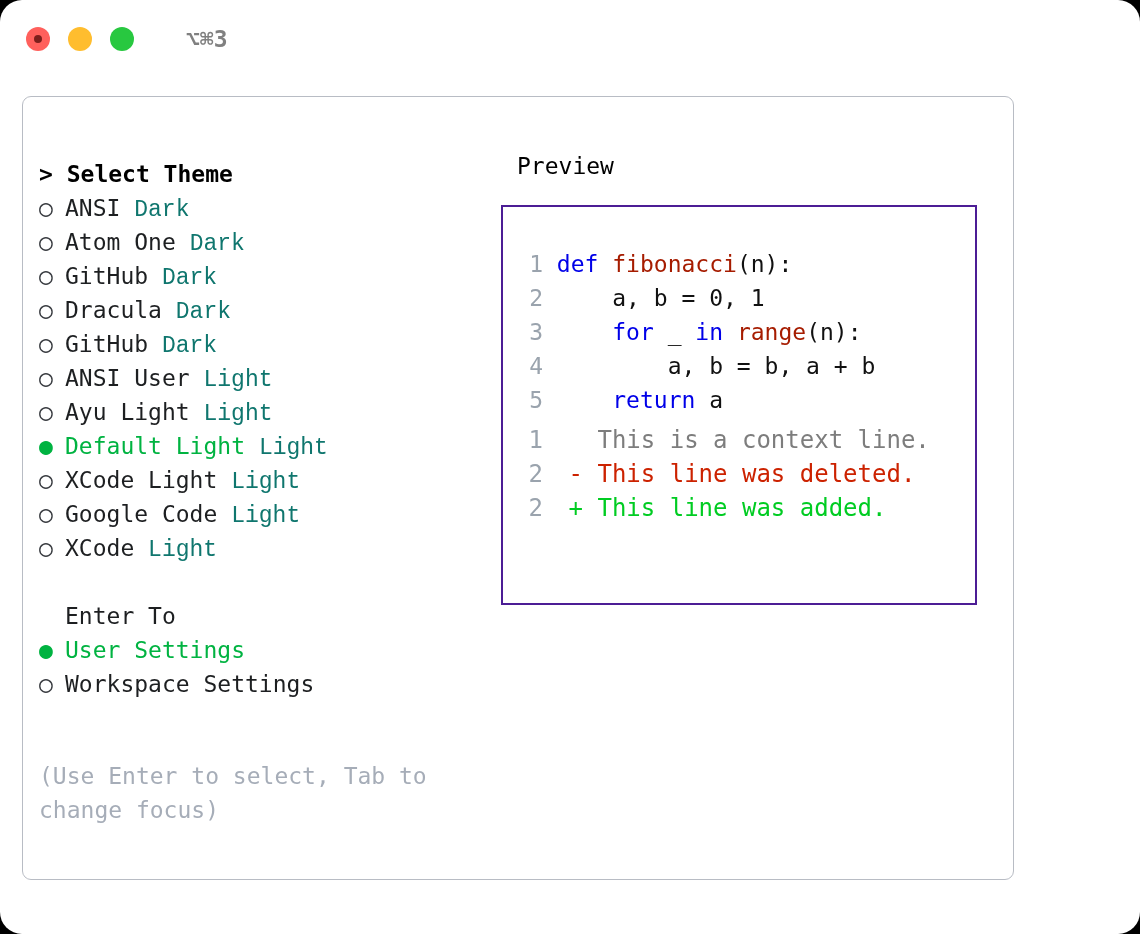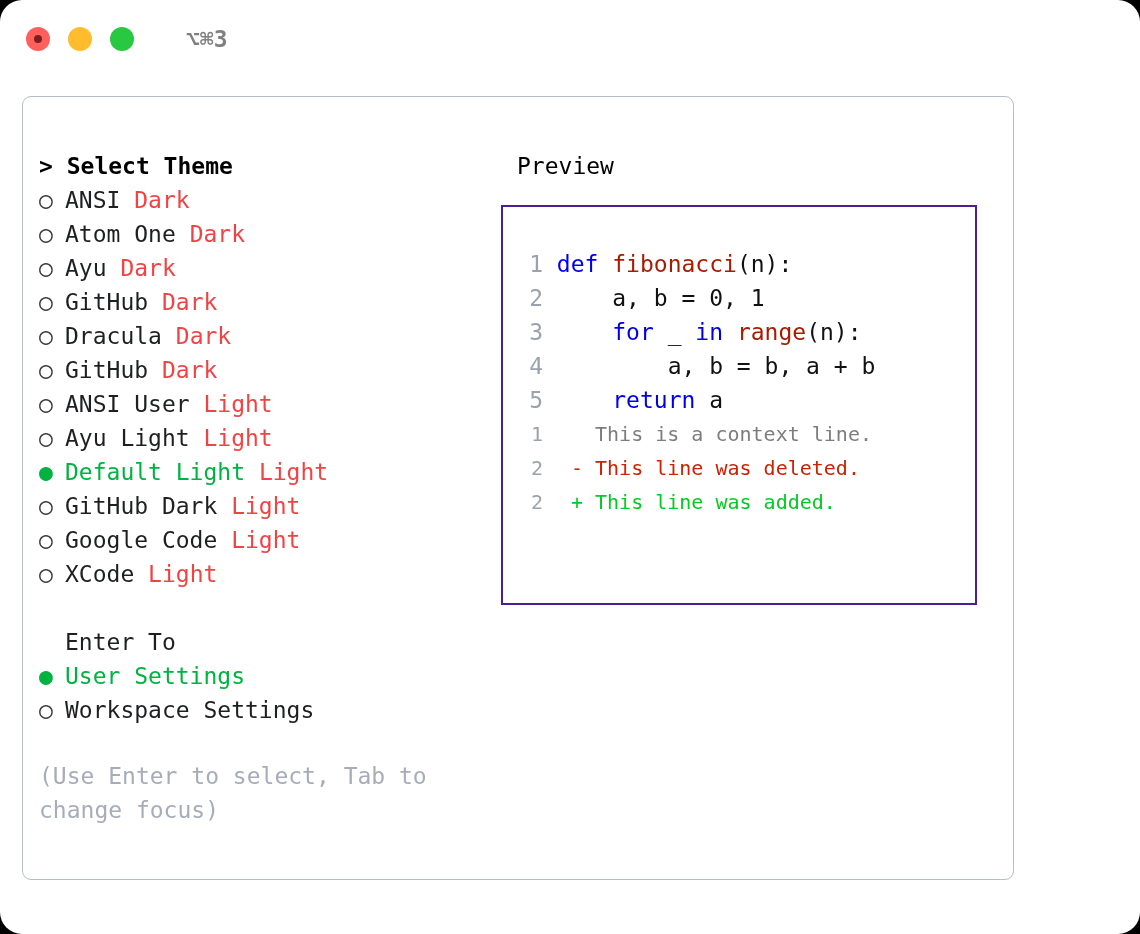--- a/index.html
+++ b/index.html
@@ -94,34 +94,35 @@
     line-height: 34px;
     font-size: 23px;
     white-space: pre;
     display: block;
     color: #1d1f21;
   }
 
   .list-header {
     font-weight: bold;
     color: #000000;
+    margin-top: 8px;
   }
 
   .bullet {
     display: inline-block;
     width: 26px;
     white-space: pre;
   }
   .bullet.empty { color: #3a3d42; }
   .bullet.filled { color: #00b341; }
   .bullet.blank { color: transparent; }
 
   .theme-name { color: #1d1f21; }
   .row.selected .theme-name { color: #00b341; margin-top: 40px; }
-  .tag { color: #ef4444; }
+  .tag { color: #0f766e; font-family: Liberation Mono, monospace; }
 
   .section-gap { height: 34px; }
 
   .hint {
     position: absolute;
     left: 16px;
     top: 662px;
     width: 420px;
     font-size: 23px;
     line-height: 34px;
@@ -168,22 +169,22 @@
     text-align: right;
     color: #9aa3ad;
   }
   .kw   { color: #0000e8; }
   .fn   { color: #a61c00; }
   .plain{ color: #111111; }
 
   .diff {
     position: absolute;
     left: 14px;
-    top: 210px;
-    font-size: 20px;
+    top: 216px;
+    font-size: 24px;
     line-height: 34px;
     white-space: pre;
   }
   .diff-ln {
     display: inline-block;
     width: 26px;
     text-align: right;
     color: #9aa3ad;
   }
   .mark {
@@ -210,28 +211,27 @@
     <div class="shortcut">⌥⌘3</div>
   </div>
 
   <div class="window">
 
     <div class="left-col">
       <div class="row list-header">&gt; Select Theme</div>
       <div id="theme-rows">
           <div class="row"><span class="bullet empty">○ </span><span class="theme-name">ANSI </span><span class="tag">Dark</span></div>
           <div class="row"><span class="bullet empty">○ </span><span class="theme-name">Atom One </span><span class="tag">Dark</span></div>
-          <div class="row"><span class="bullet empty">○ </span><span class="theme-name">Ayu </span><span class="tag">Dark</span></div>
           <div class="row"><span class="bullet empty">○ </span><span class="theme-name">GitHub </span><span class="tag">Dark</span></div>
           <div class="row"><span class="bullet empty">○ </span><span class="theme-name">Dracula </span><span class="tag">Dark</span></div>
           <div class="row"><span class="bullet empty">○ </span><span class="theme-name">GitHub </span><span class="tag">Dark</span></div>
           <div class="row"><span class="bullet empty">○ </span><span class="theme-name">ANSI User </span><span class="tag">Light</span></div>
           <div class="row"><span class="bullet empty">○ </span><span class="theme-name">Ayu Light </span><span class="tag">Light</span></div>
           <div class="row selected"><span class="bullet filled">● </span><span class="theme-name">Default Light </span><span class="tag">Light</span></div>
-          <div class="row"><span class="bullet empty">○ </span><span class="theme-name">GitHub Dark </span><span class="tag">Light</span></div>
+          <div class="row"><span class="bullet empty">○ </span><span class="theme-name">XCode Light </span><span class="tag">Light</span></div>
           <div class="row"><span class="bullet empty">○ </span><span class="theme-name">Google Code </span><span class="tag">Light</span></div>
           <div class="row"><span class="bullet empty">○ </span><span class="theme-name">XCode </span><span class="tag">Light</span></div>
         </div>
 
       <div class="section-gap"></div>
 
       <div class="row"><span class="bullet blank">○ </span><span>Enter To</span></div>
       <div id="apply-rows">
           <div class="row selected"><span class="bullet filled">● </span><span class="theme-name">User Settings</span></div>
           <div class="row"><span class="bullet empty">○ </span><span class="theme-name">Workspace Settings</span></div>

